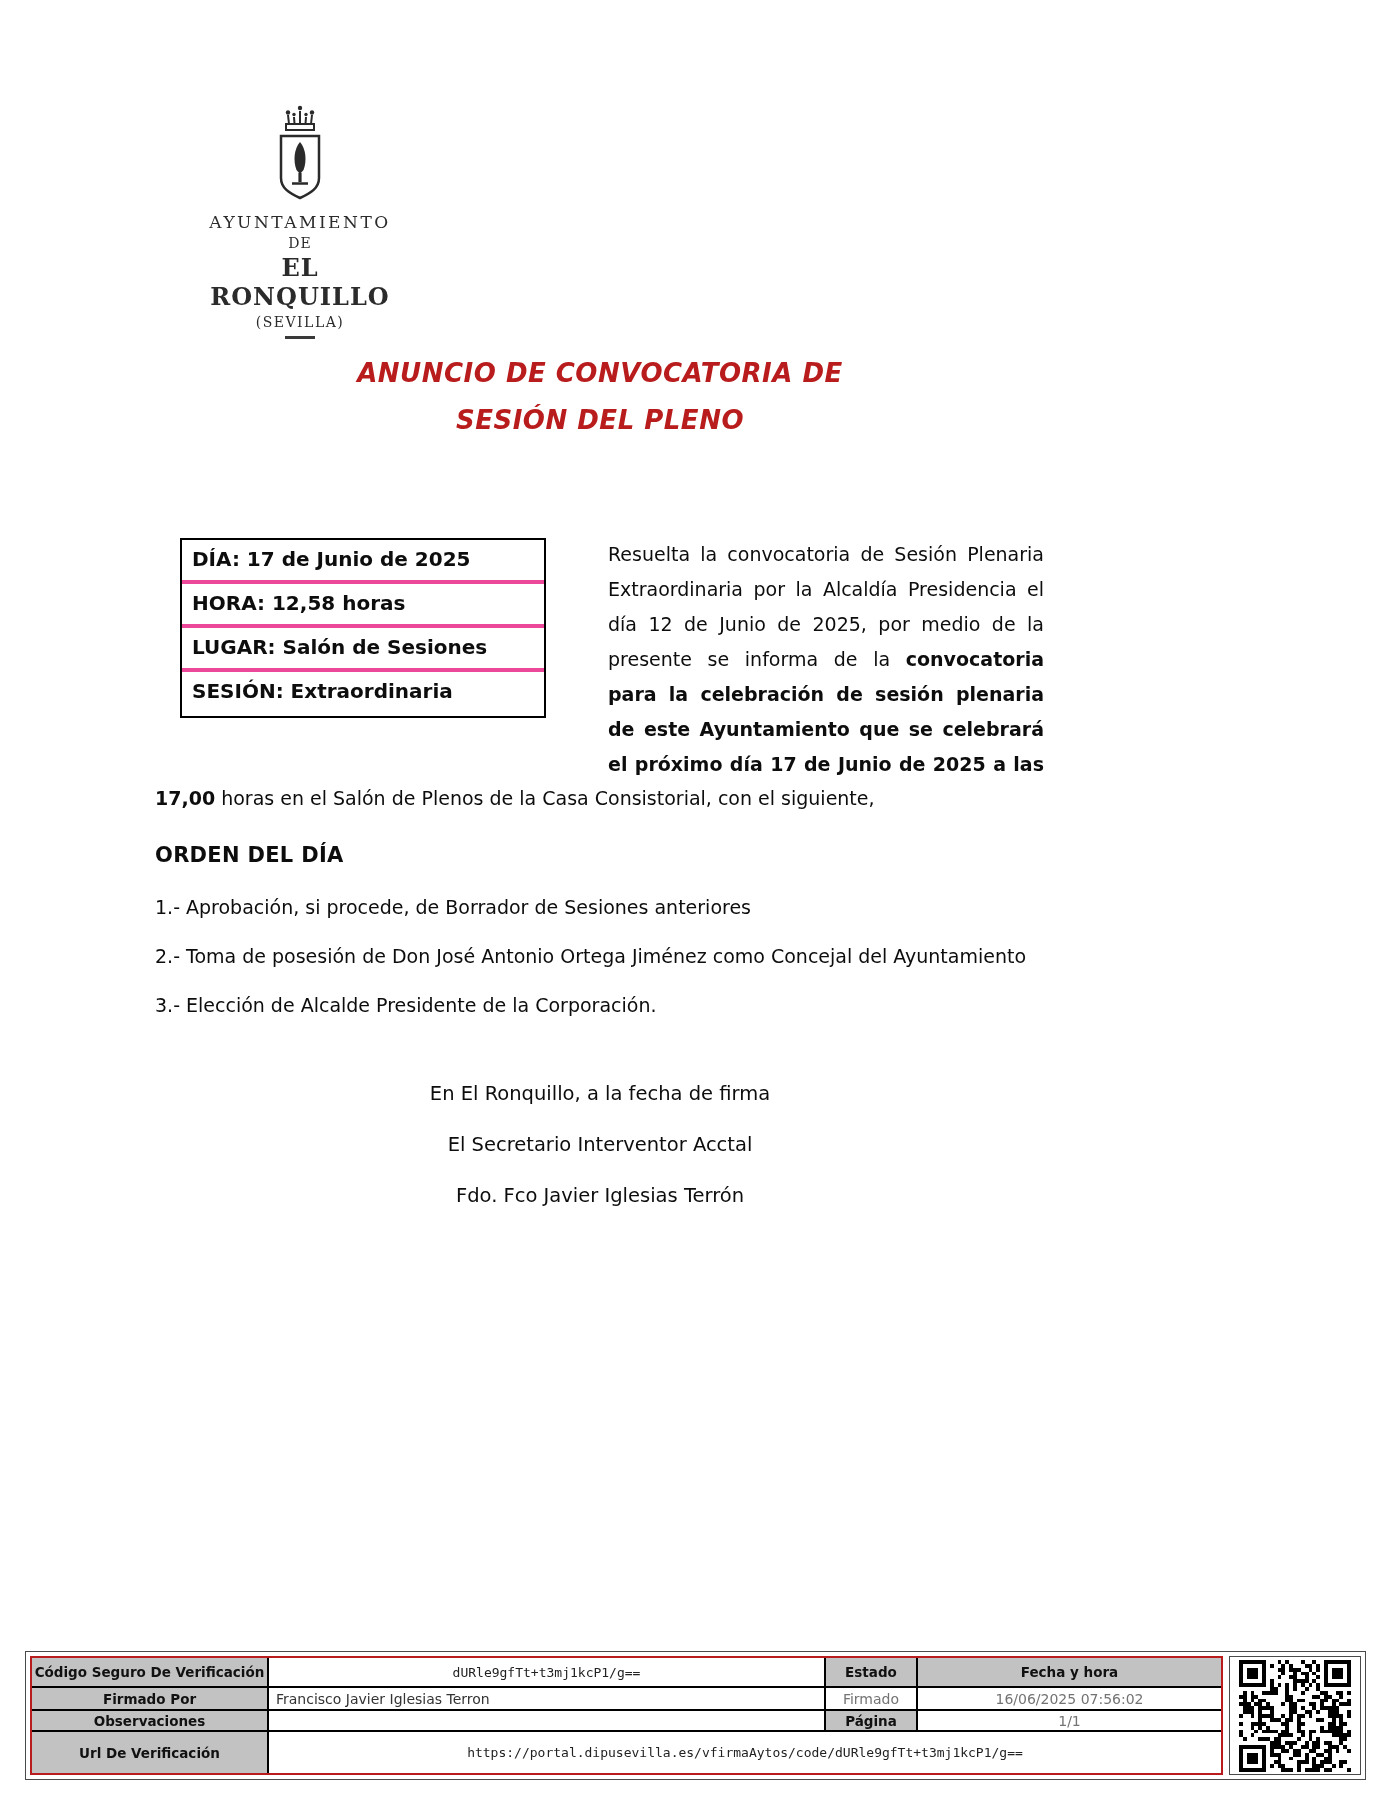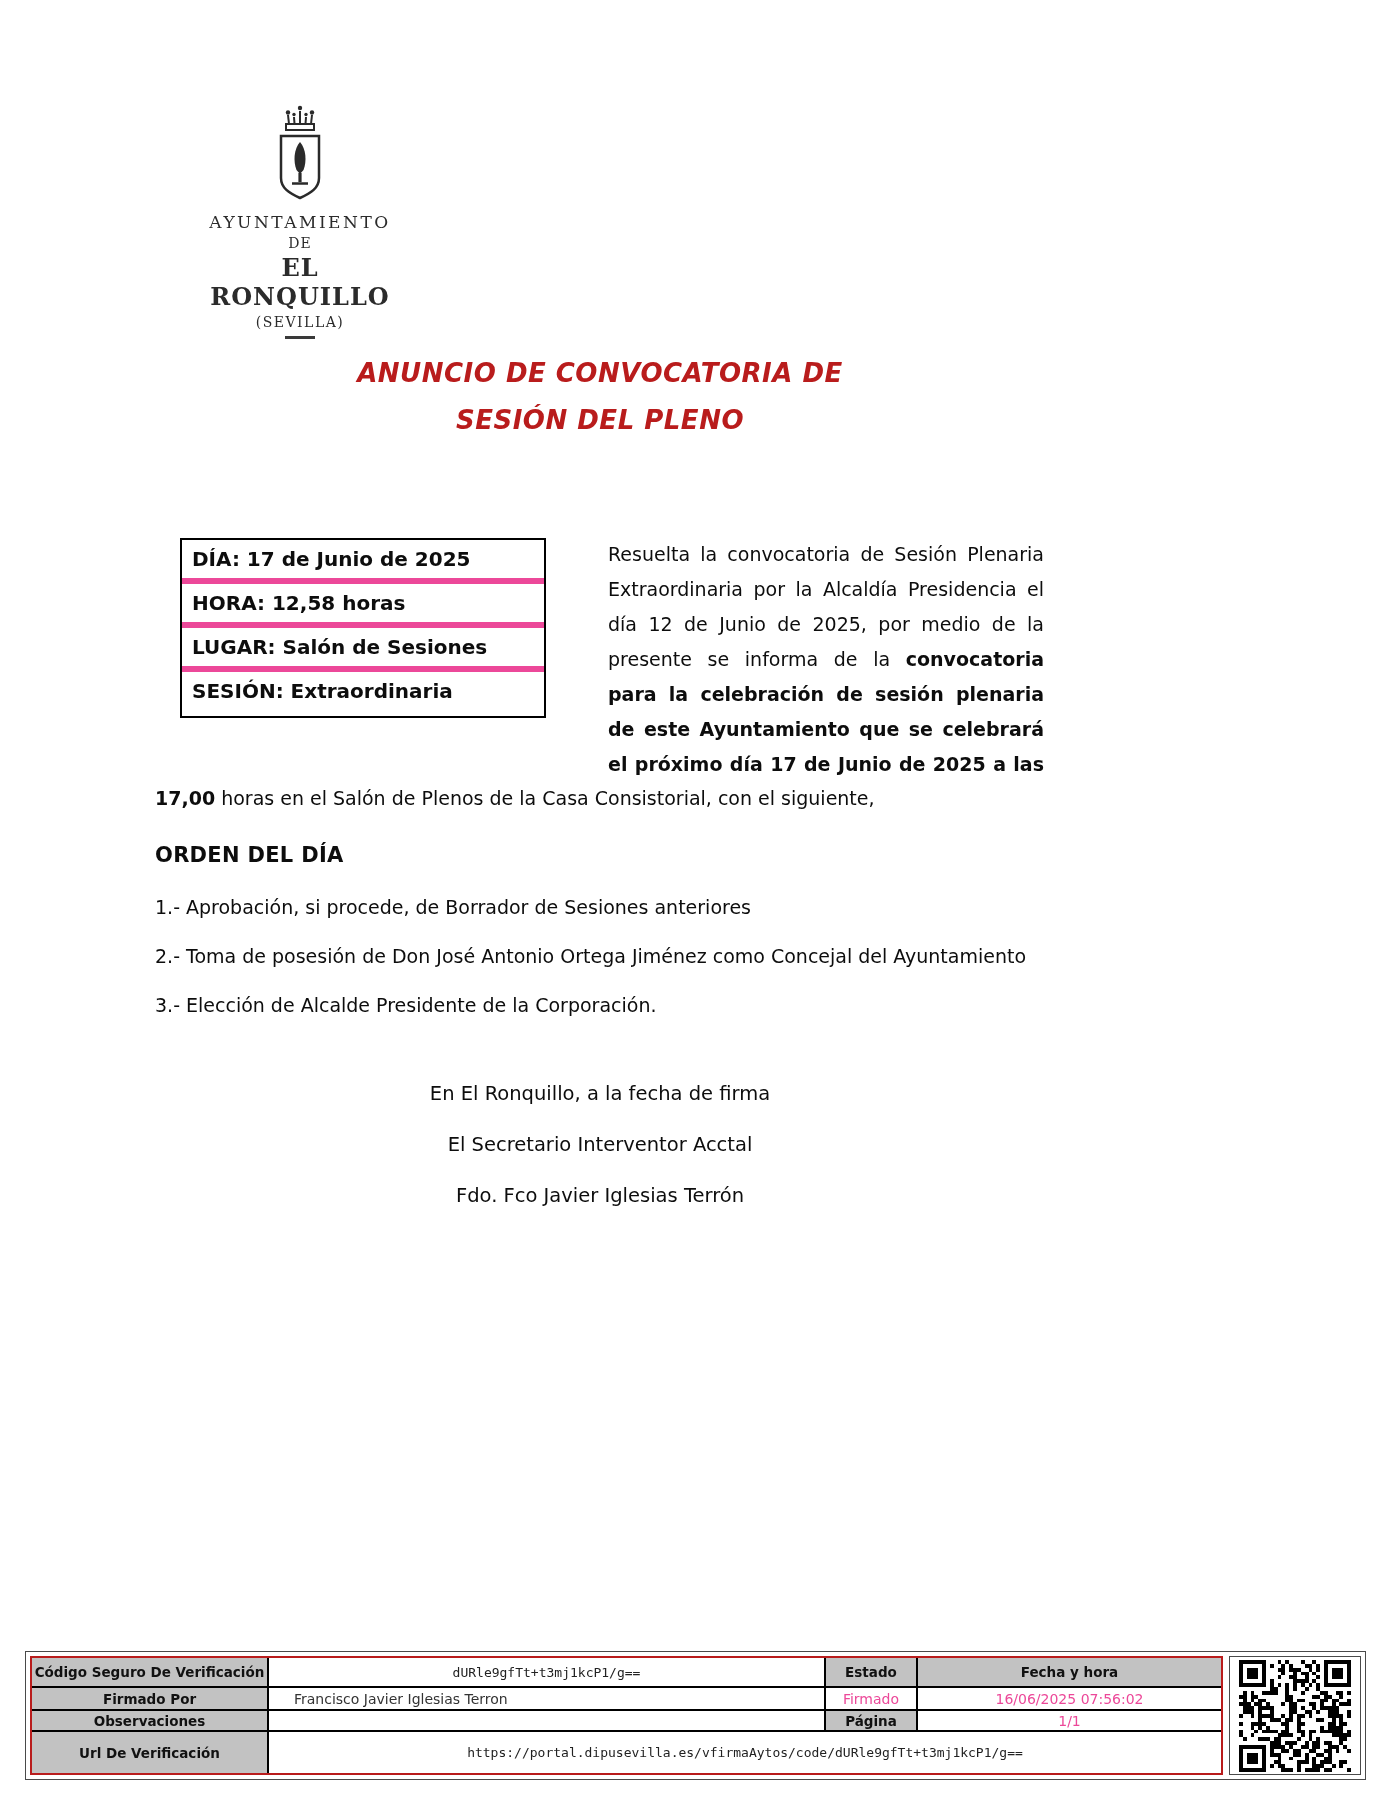--- a/index.html
+++ b/index.html
@@ -26,21 +26,21 @@
     text-align:center;font-size:26px;font-weight:bold;font-style:italic;
     line-height:47px;letter-spacing:0.5px;color:#b91c1c;
   }
   
   .session-table{
     position:absolute;left:180px;top:538px;width:366px;
     border:2px solid #000;box-sizing:border-box;
   }
   .session-row{
     height:44px;box-sizing:border-box;
-    border-bottom:6px solid #ec4899;
+    border-bottom:4px solid #ec4899;
     font-size:20px;font-weight:bold;
     padding:7px 4px 0 10px;white-space:nowrap;overflow:hidden;
   }
   .session-row:last-child{border-bottom:none;}
   
   .intro{
     position:absolute;left:608px;top:537px;width:436px;
     font-size:19px;line-height:35px;
     text-align:justify;text-align-last:justify;
   }
@@ -72,24 +72,24 @@
   .vtable{
     flex:1 1 auto;border:2px solid #b91c1c;box-sizing:border-box;
     display:grid;
     grid-template-columns:237px 557px 92px 1fr;
     grid-template-rows:30px 23px 21px 1fr;
   }
   .cell{
     box-sizing:border-box;
     border-right:2px solid #000;border-bottom:2px solid #000;
     display:flex;align-items:center;justify-content:center;
-    font-size:14px;overflow:hidden;white-space:nowrap;color:#ec4899;
+    font-size:14px;overflow:hidden;white-space:nowrap;color:#737373;
   }
   .cell.lbl{background:#c2c2c2;font-weight:bold;font-size:13.5px;color:#111;}
-  .cell.left{justify-content:flex-start;padding-left:25px;color:#333;}
+  .cell.left{justify-content:flex-start;padding-left:7px;color:#333;}
   .cell.mono{font-family:"DejaVu Sans Mono","Liberation Mono",monospace;font-size:13px;color:#222;}
   .cell.ner{border-right:none;}
   .cell.neb{border-bottom:none;}
   .cell.url{grid-column:2 / 5;}
   .qrbox{
     width:132px;flex:0 0 132px;margin-left:6px;
     border:1px solid #4a4a4a;box-sizing:border-box;
     display:flex;align-items:center;justify-content:center;background:#fff;
   }
 </style>

